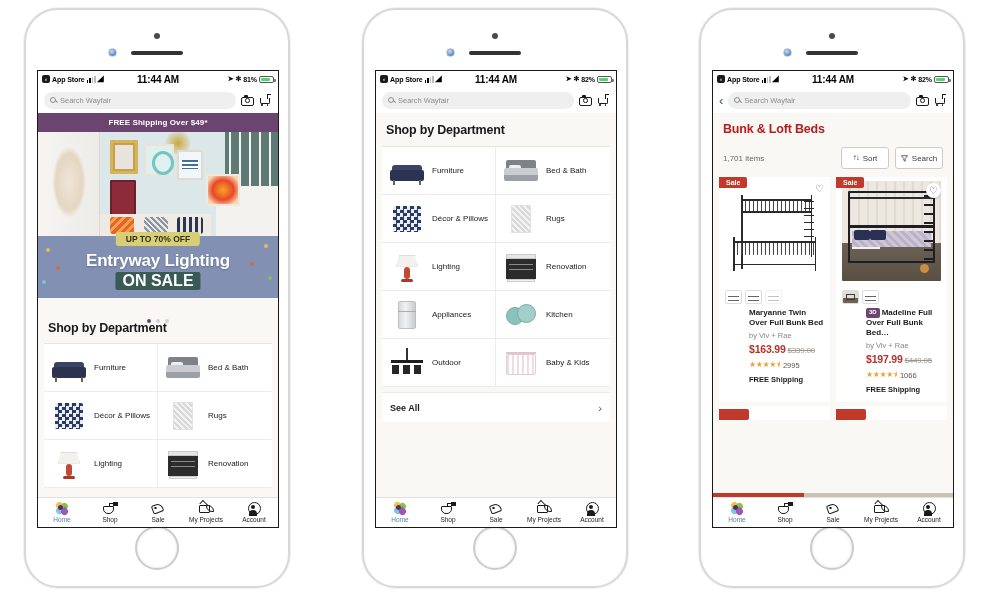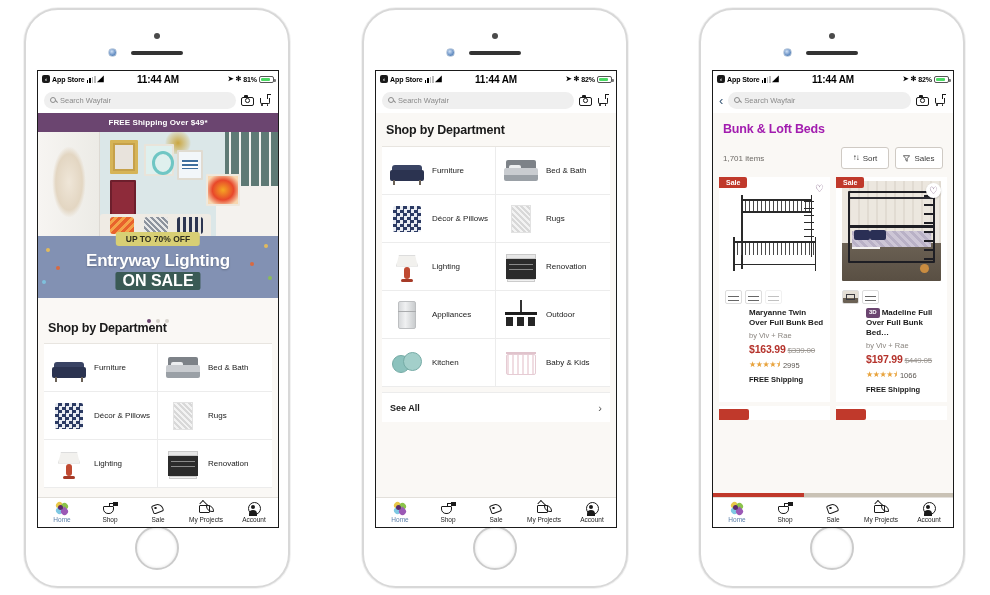--- a/index.html
+++ b/index.html
@@ -257,21 +257,21 @@
   .seeall {
     margin: 5px 6px 0 6px; background: #fff; height: 30px;
     display: flex; align-items: center; padding: 0 8px;
     font-size: 9px; font-weight: bold; color: #1a1a1a;
     border-top: 1px solid #ececec;
   }
   .seeall .chev { margin-left: auto; font-size: 11px; color: #555; font-weight: normal; }
 
   
   .plp-head { background: #faf8f5; padding: 9px 10px 4px 10px; }
-  .plp-title { font-size: 12.5px; font-weight: bold; color: #a21caf; letter-spacing: -.2px; }
+  .plp-title { font-size: 12.5px; font-weight: bold; color: #b91c1c; letter-spacing: -.2px; }
   .plp-row { display: flex; align-items: center; padding: 7px 10px 8px 10px; }
   .plp-count { font-size: 8px; color: #6d6a66; }
   .plp-btns { margin-left: auto; display: flex; gap: 6px; }
   .plp-btn {
     height: 22px; min-width: 48px; border: 1px solid #cfcac4; border-radius: 3px;
     background: #fff; display: flex; align-items: center; justify-content: center; gap: 4px;
     font-size: 8px; color: #3a3a3a;
   }
   .ic-sort { font-size: 8px; line-height: 1; color: #2a2a2a; letter-spacing: -1px; }
   .ic-funnel { width: 7px; height: 7px; }
@@ -696,35 +696,35 @@
             <span class="deptlabel">Renovation</span>
           </div>
           <div class="deptcell">
             <span class="thumb t-appl">
                 <i class="box"></i>
                 <i class="line"></i>
               </span>
             <span class="deptlabel">Appliances</span>
           </div>
           <div class="deptcell">
+            <span class="thumb t-kitchen">
+                <i class="p1"></i>
+                <i class="p2"></i>
+              </span>
+            <span class="deptlabel">Kitchen</span>
+          </div>
+          <div class="deptcell">
             <span class="thumb t-outdoor">
                 <i class="um"></i>
                 <i class="tbl"></i>
                 <i class="c1"></i>
                 <i class="c2"></i>
                 <i class="c3"></i>
               </span>
             <span class="deptlabel">Outdoor</span>
-          </div>
-          <div class="deptcell">
-            <span class="thumb t-kitchen">
-                <i class="p1"></i>
-                <i class="p2"></i>
-              </span>
-            <span class="deptlabel">Kitchen</span>
           </div>
           <div class="deptcell">
             <span class="thumb t-baby">
                 <i class="top"></i>
                 <i class="crib"></i>
               </span>
             <span class="deptlabel">Baby &amp; Kids</span>
           </div>
         </div>
 
@@ -838,21 +838,21 @@
           <span class="plp-count">1,701 items</span>
           <span class="plp-btns">
             <span class="plp-btn">
               <span class="ic-sort">↑↓</span>
               <span>Sort</span>
             </span>
             <span class="plp-btn">
               <svg class="ic-funnel" viewBox="0 0 10 10">
                 <polygon points="0.5,1 9.5,1 6,5 6,9 4,7.5 4,5" fill="none" stroke="#2a2a2a" stroke-width="1"></polygon>
               </svg>
-              <span>Sales</span>
+              <span>Search</span>
             </span>
           </span>
         </div>
 
         <div class="cards">
 
           <div class="pcard">
             <div class="pimg">
               <span class="sale-badge">Sale</span>
               <span class="heart">♡</span>

